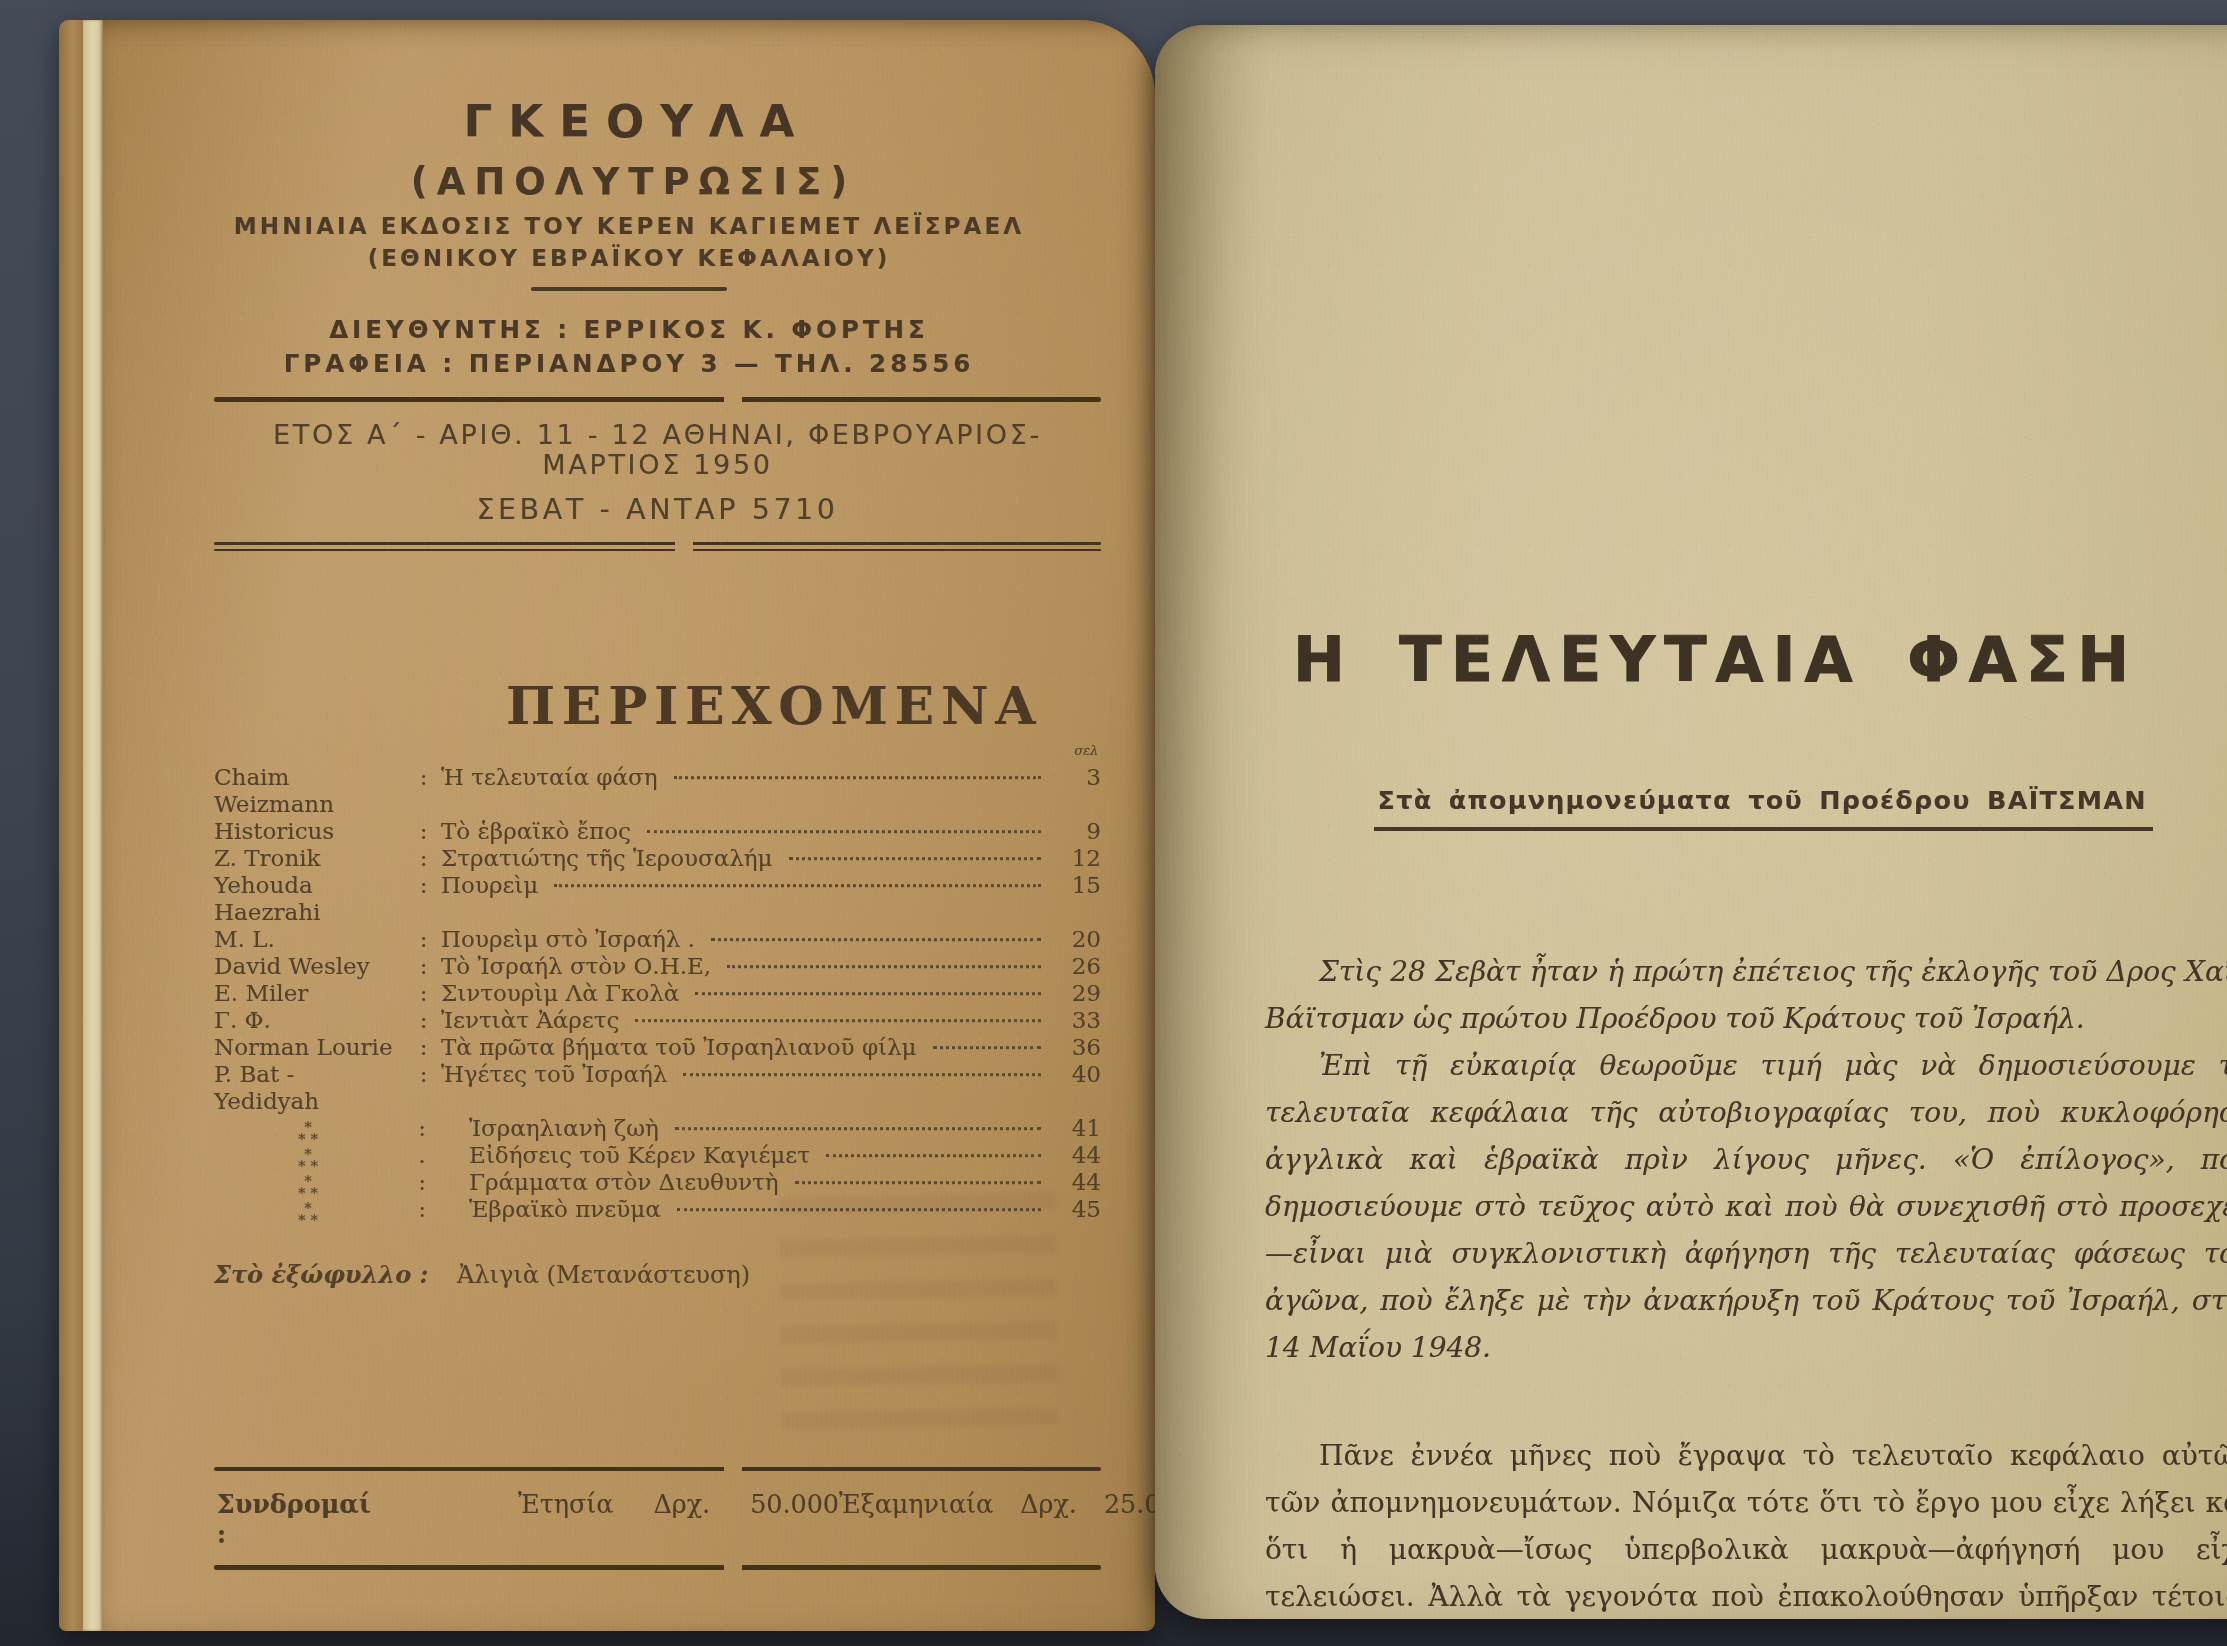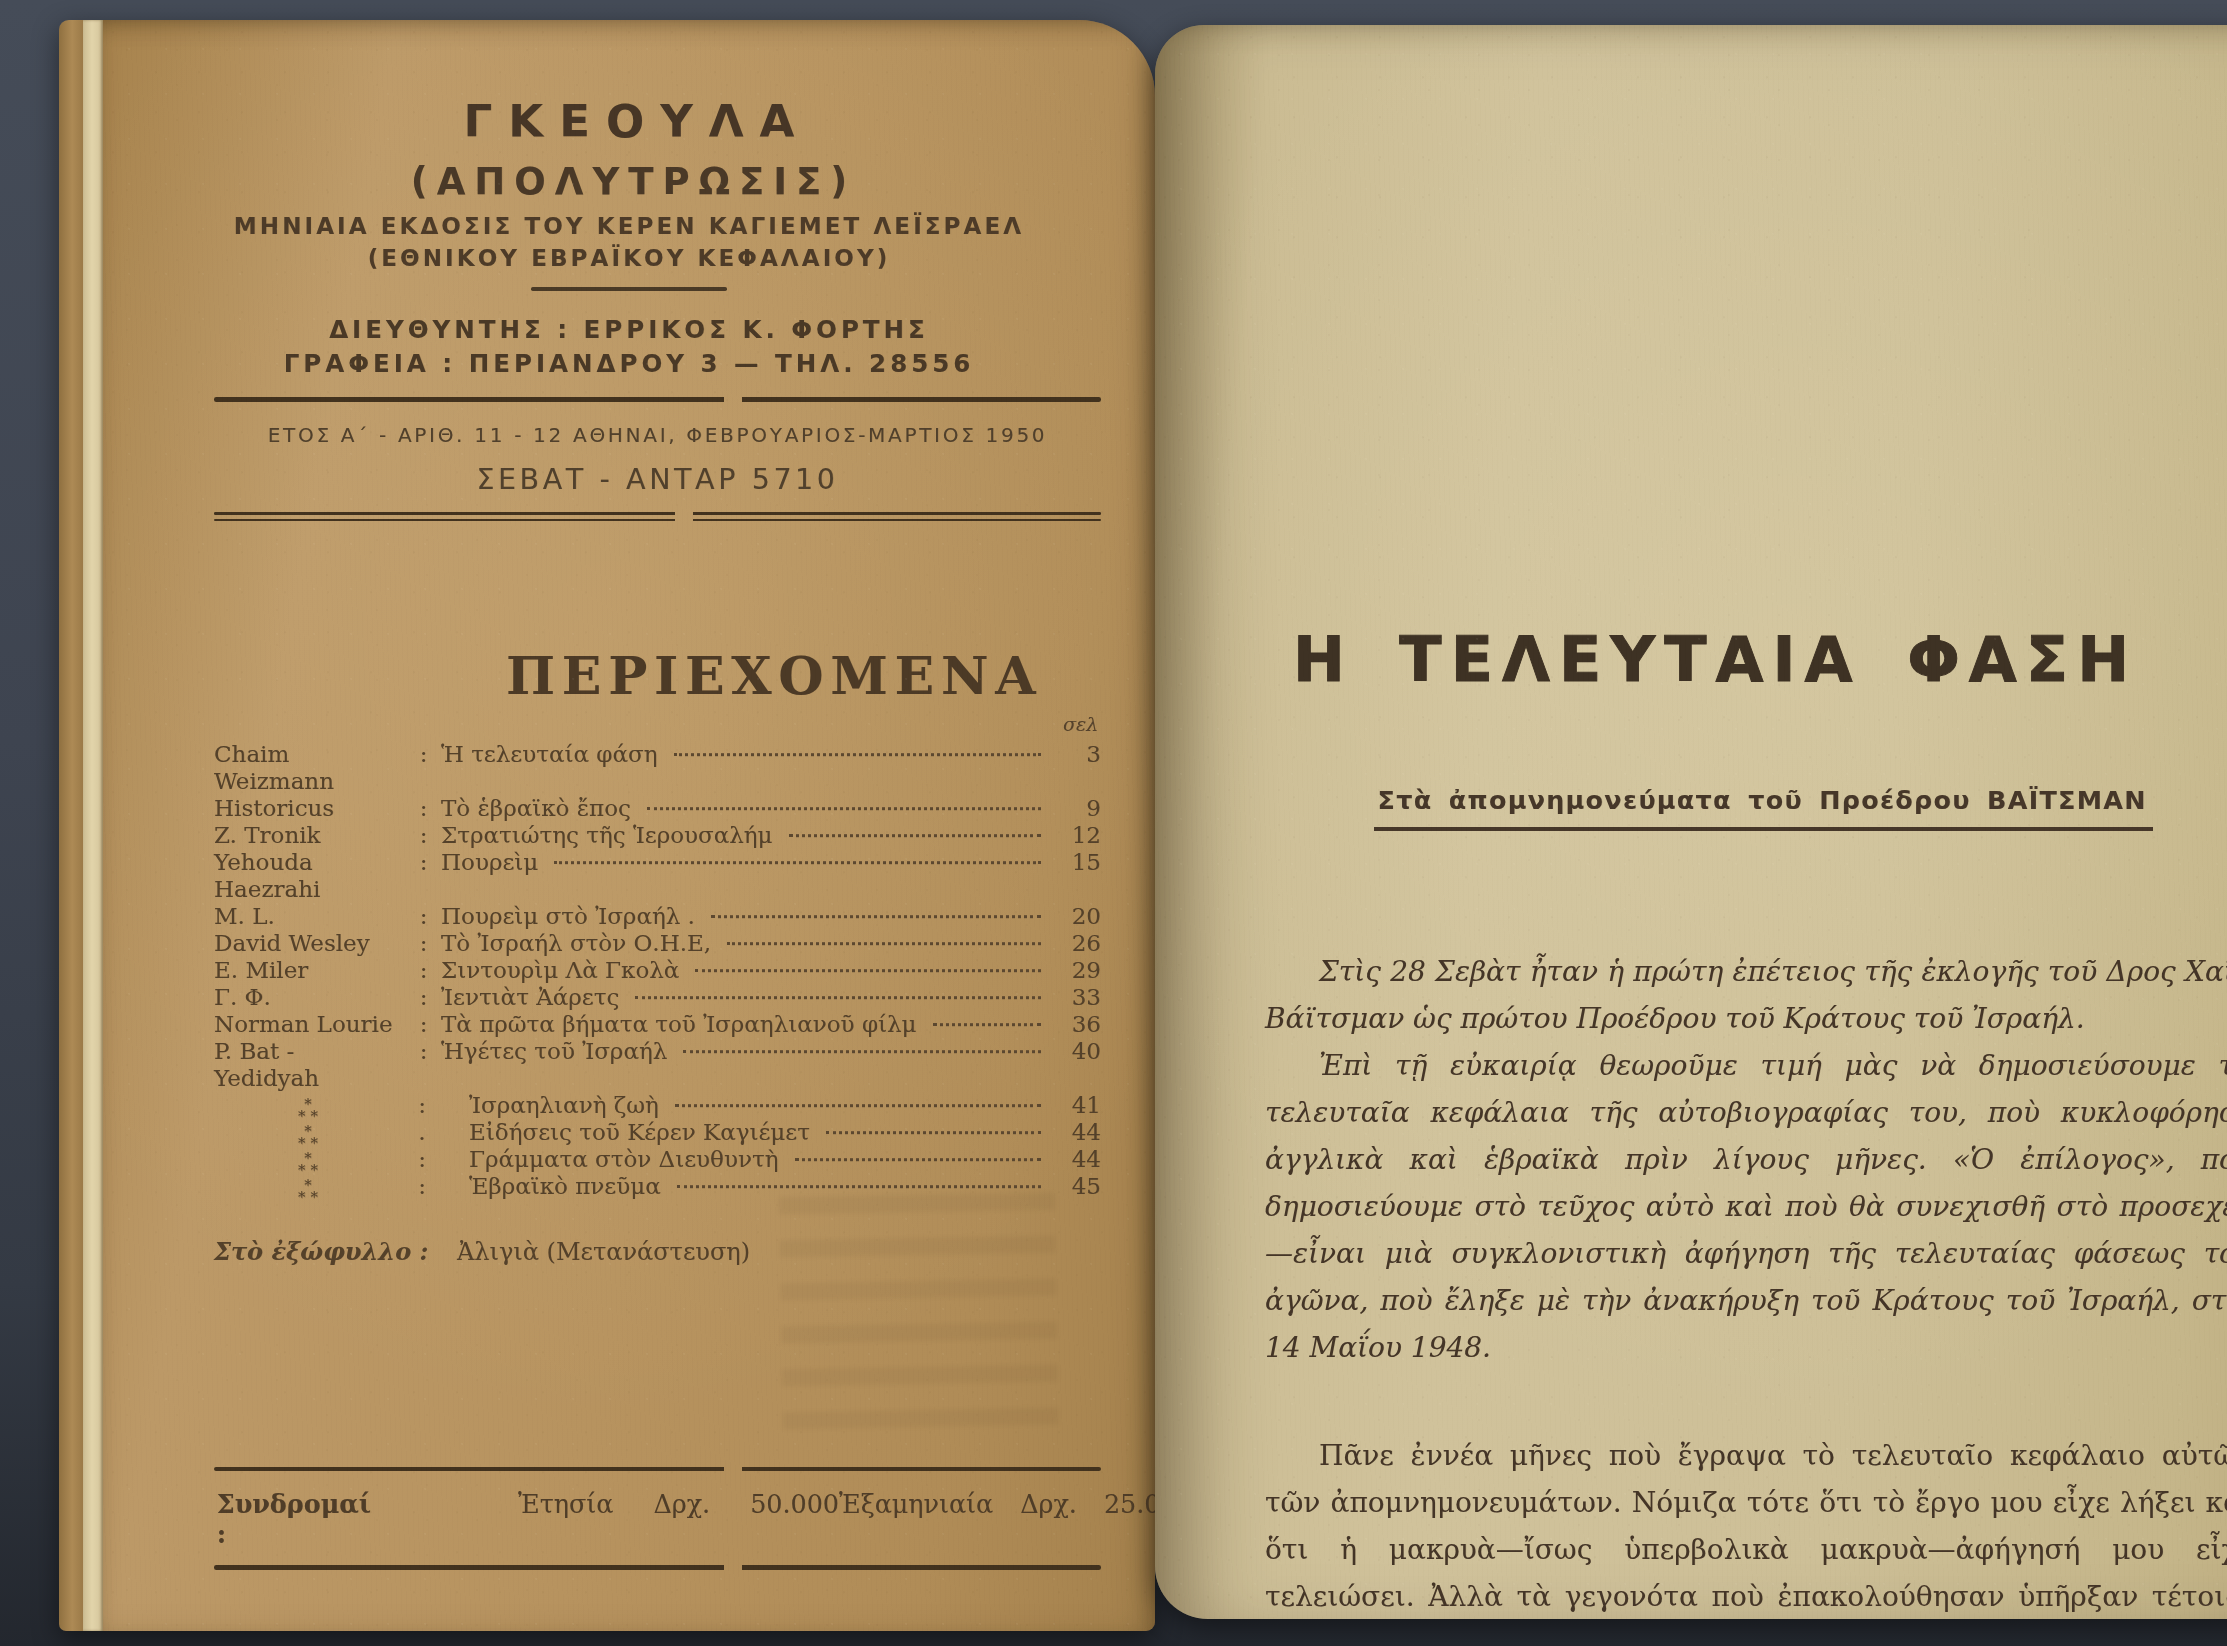--- a/index.html
+++ b/index.html
@@ -60,30 +60,30 @@
   .m-shortrule{width:196px;height:3.6px;margin:17px auto 0;background:#4a3a26;border-radius:1.8px;}
   .m-dir{margin-top:26px;font-family:"DejaVu Sans",sans-serif;font-weight:bold;
     font-size:24.5px;line-height:26px;letter-spacing:4px;color:#4a3926;}
   .m-off{margin-top:8px;font-family:"DejaVu Sans",sans-serif;font-weight:bold;
     font-size:24.5px;line-height:26px;letter-spacing:4px;color:#4a3926;}
 
   .col{margin:0 0 0 111px;width:887px;}
   .rule-h{height:4.5px;background:linear-gradient(90deg,#42321e 0 57.5%,rgba(0,0,0,0) 57.5% 59.5%,#42321e 59.5% 100%);border-radius:2.2px;}
   .rule1{margin-top:20.5px;}
   .issue{margin-top:18px;text-align:center;font-family:"DejaVu Sans",sans-serif;
-    font-size:20px;line-height:30px;letter-spacing:2.7px;color:#50402c;}
+    font-size:27px;line-height:30px;letter-spacing:2.7px;color:#50402c;}
   .hebrew{margin-top:15px;text-align:center;font-family:"DejaVu Sans",sans-serif;
     font-size:28.5px;line-height:30px;letter-spacing:3.6px;color:#50402c;}
   .rule-dbl{margin-top:17px;}
   .rule-dbl .bar{height:3.1px;background:linear-gradient(90deg,#42321e 0 52%,rgba(0,0,0,0) 52% 54%,#42321e 54% 100%);border-radius:1.3px;}
   .rule-dbl .bar + .bar{margin-top:4px;height:2.2px;}
 
   .toc-heading{margin:128px 0 0 292px;width:fit-content;
     font-size:52px;line-height:54px;letter-spacing:6.7px;font-weight:600;color:#4c3a26;}
-  .page-col{margin-top:9.8px;text-align:right;font-style:italic;font-size:19px;color:#55422c;padding-right:2.7px;}
+  .page-col{margin-top:9.8px;text-align:right;font-style:italic;font-size:13px;color:#55422c;padding-right:2.7px;}
   .toc{margin-top:6.2px;}
   .toc-row{display:flex;align-items:baseline;font-size:23px;line-height:27px;color:#54412a;}
   .toc-row .author{width:192px;flex:none;white-space:pre-line;}
   .toc-row .sep{width:35px;flex:none;text-align:center;}
   .toc-row .title{flex:none;padding-right:3.6px;white-space:nowrap;}
   .toc-row .leader{flex:1;border-bottom:3.1px dotted #5c4830;margin:0 12.5px;transform:translateY(-5.8px);}
   .toc-row .pg{flex:none;width:48px;text-align:right;}
   .toc-row.asterism{height:27px;}
   .toc-row.asterism .author{font-size:15px;line-height:11.6px;text-align:center;width:134px;
     padding-left:0;margin-left:27px;transform:translateY(-3.6px);}

